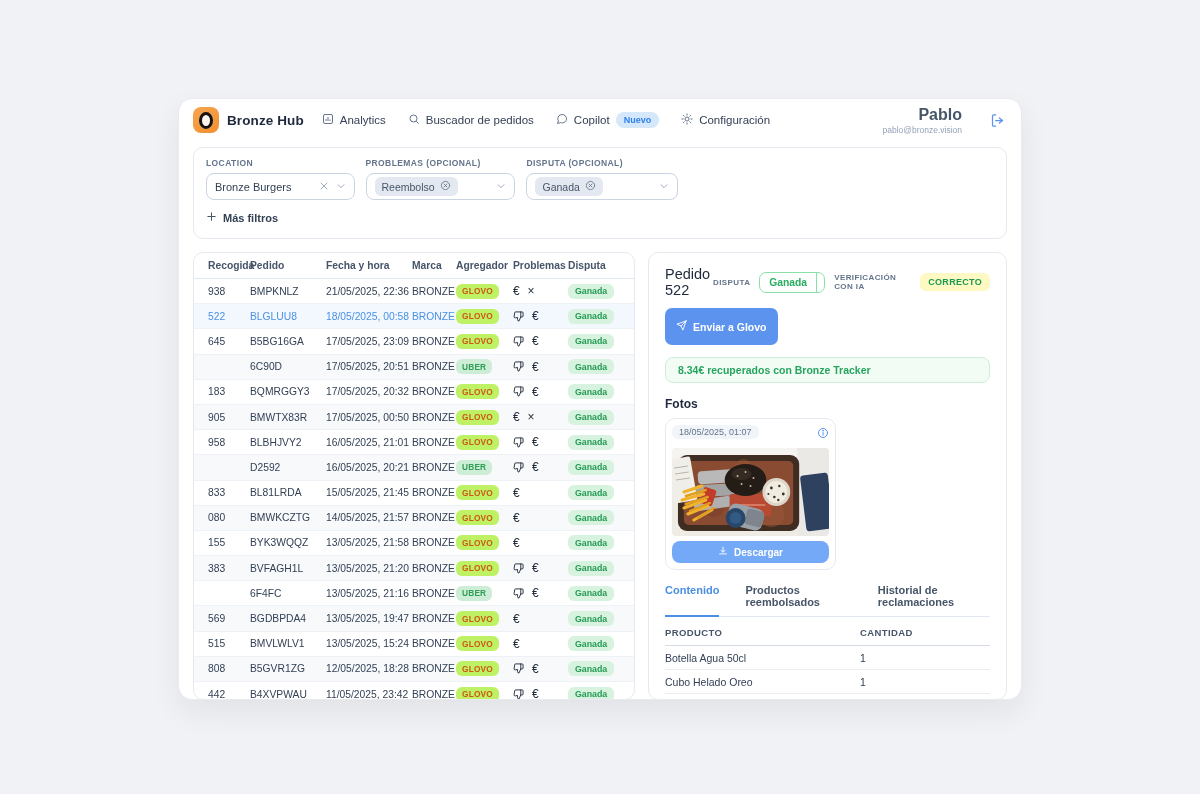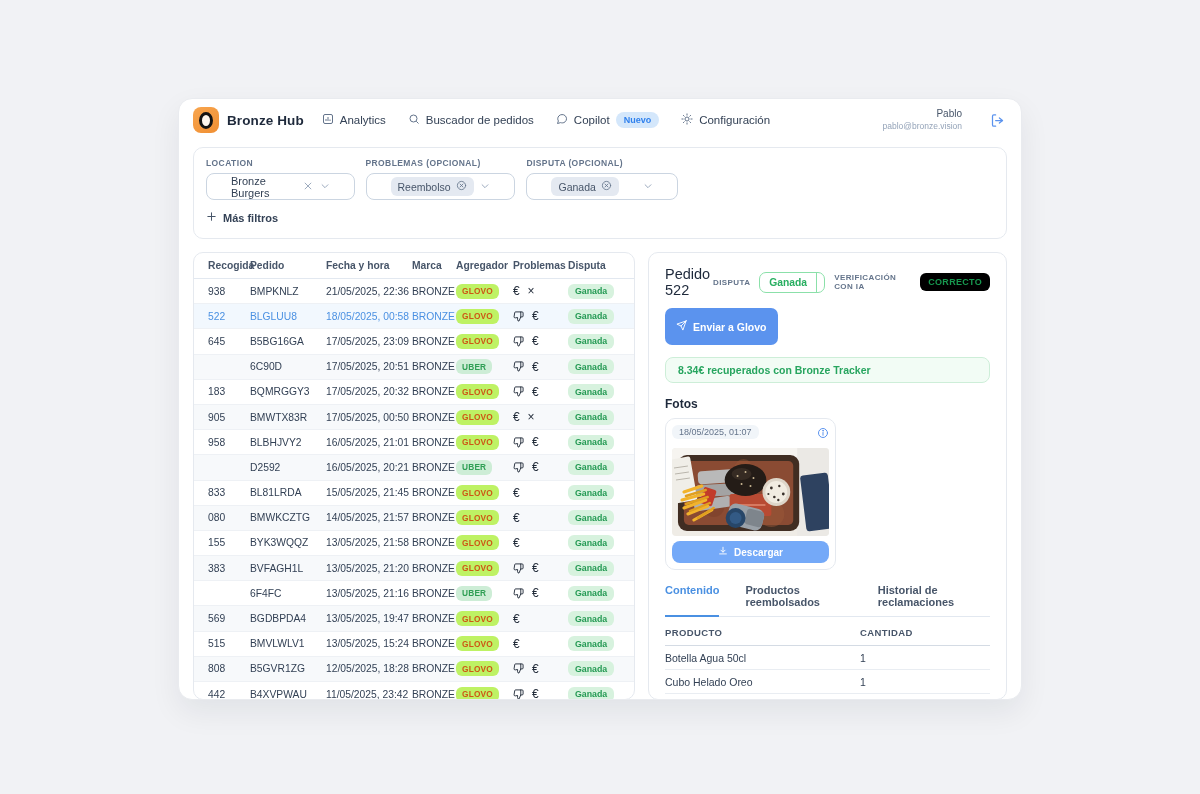--- a/index.html
+++ b/index.html
@@ -22,28 +22,28 @@
   .brand { display:flex; align-items:center; gap:8px; }
   .logo { width:26px; height:26px; border-radius:8px; background:linear-gradient(145deg,#f8a54e,#f08f33); display:flex; align-items:center; justify-content:center; }
   .logo-ring { width:14px; height:17px; border-radius:50% / 50%; border:3.5px solid #141414; background:#fdf6ee; }
   .brand-name { font-size:13.5px; font-weight:700; color:#1e293b; letter-spacing:.1px; }
   .nav-items { display:flex; align-items:center; gap:22px; }
   .nav-item { display:flex; align-items:center; gap:6px; font-size:11.5px; color:#334155; cursor:pointer; }
   .nav-item svg { stroke:#64748b; }
   .badge-new { background:#d4e7fb; color:#2f80ed; font-size:9px; font-weight:700; padding:3px 8px; border-radius:10px; }
   .nav-spacer { flex:1; }
   .user-block { text-align:right; line-height:1.25; }
-  .user-name { font-size:10px; font-weight:400; color:#475569; }
+  .user-name { font-size:16px; font-weight:700; color:#475569; }
   .user-email { font-size:8.5px; color:#94a3b8; }
   .logout { margin-left:10px; cursor:pointer; display:flex; align-items:center; }
   
   .filters-box { margin:6px 14px 0; border:1px solid #e5e9ef; border-radius:10px; padding:10px 12px 12px; }
   .filters-row { display:grid; grid-template-columns:1.02fr 1.03fr 1.04fr .98fr 1.04fr; gap:11px; }
   .f-label { font-size:8.5px; font-weight:600; color:#64748b; letter-spacing:.4px; margin-bottom:5px; }
-  .f-input { height:27px; border:1px solid #cbd5e1; border-radius:8px; background:#fff; display:flex; align-items:center; padding:0 24px; font-size:11px; color:#334155; cursor:pointer; }
+  .f-input { height:27px; border:1px solid #cbd5e1; border-radius:8px; background:#fff; display:flex; align-items:center; padding:0 8px; font-size:11px; color:#334155; cursor:pointer; }
   .f-input .grow { flex:1; }
   .f-input svg { flex:none; }
   .date-input { border-color:#8fa0b5; padding:0; overflow:hidden; }
   .date-text { flex:1; padding:0 9px; font-size:11px; color:#334155; }
   .date-cal { width:26px; height:100%; border-left:1px solid #8fa0b5; background:#f3f6fa; display:flex; align-items:center; justify-content:center; }
   .chip { display:inline-flex; align-items:center; gap:5px; background:#e4e9f1; border-radius:6px; padding:3px 7px; font-size:10.5px; color:#475569; }
   .chip svg { cursor:pointer; }
   input.f-real { width:100%; height:27px; border:1px solid #cbd5e1; border-radius:8px; padding:0 9px; font-size:11px; color:#334155; outline:none; }
   input.f-real::placeholder { color:#a3aebc; }
   .more-filters { display:inline-flex; align-items:center; gap:6px; margin-top:11px; font-size:11px; font-weight:700; color:#334155; cursor:pointer; }
@@ -70,21 +70,21 @@
   .picon.txt { font-size:12px; color:#1f2937; font-weight:500; }
   
   .detail-panel { flex:1; padding:13px 16px 12px; overflow:hidden; }
   .detail-header { display:flex; align-items:center; justify-content:space-between; }
   .detail-title { font-size:14.5px; font-weight:400; color:#1e293b; }
   .detail-right { display:flex; align-items:center; gap:9px; }
   .mini-label { font-size:8px; font-weight:600; color:#64748b; letter-spacing:.4px; }
   .dispute-select { display:inline-flex; align-items:stretch; border:1px solid #8be0a9; border-radius:7px; overflow:hidden; cursor:pointer; background:#fff; }
   .dispute-select .val { padding:4px 9px; font-size:10.3px; font-weight:600; color:#27ae60; }
   .dispute-select .arrow { display:flex; align-items:center; padding:0 6px; border-left:1px solid #8be0a9; }
-  .badge-correct { background:#000000; color:#17994f; font-size:9px; font-weight:700; padding:4px 8px; border-radius:6px; letter-spacing:.3px; }
+  .badge-correct { background:#fef9c3; color:#17994f; font-size:9px; font-weight:700; padding:4px 8px; border-radius:6px; letter-spacing:.3px; }
   .send-btn { margin-top:10px; display:inline-flex; align-items:center; gap:6px; background:#5b93ee; color:#fff; font-size:10.5px; font-weight:600; padding:12px 11px; border-radius:7px; border:none; cursor:pointer; font-family:inherit; }
   .banner { margin-top:12px; background:#f2fcf5; border:1px solid #cdeed8; border-radius:8px; padding:6px 12px; font-size:10.5px; font-weight:600; color:#27a55f; }
   .fotos-title { margin-top:14px; font-size:12px; font-weight:700; color:#1e293b; }
   .photo-card { margin-top:7px; width:171px; border:1px solid #e5e9ef; border-radius:10px; padding:6px; }
   .photo-head { display:flex; align-items:flex-start; justify-content:space-between; }
   .ts-chip { background:#f1f5f9; border-radius:6px; padding:2px 7px; font-size:9px; color:#64748b; }
   .photo-img { margin-top:5px; width:100%; height:88px; border-radius:4px; overflow:hidden; display:block; }
   .dl-btn { margin-top:5px; width:100%; display:flex; align-items:center; justify-content:center; gap:6px; background:#74a9f8; color:#fff; border:none; border-radius:8px; font-size:10px; font-weight:600; padding:5px 0; cursor:pointer; font-family:inherit; }
   .tabs { margin-top:14px; display:flex; gap:26px; border-bottom:1px solid #e2e8f0; }
   .tab { padding-bottom:8px; font-size:11px; font-weight:600; color:#475569; cursor:pointer; }

